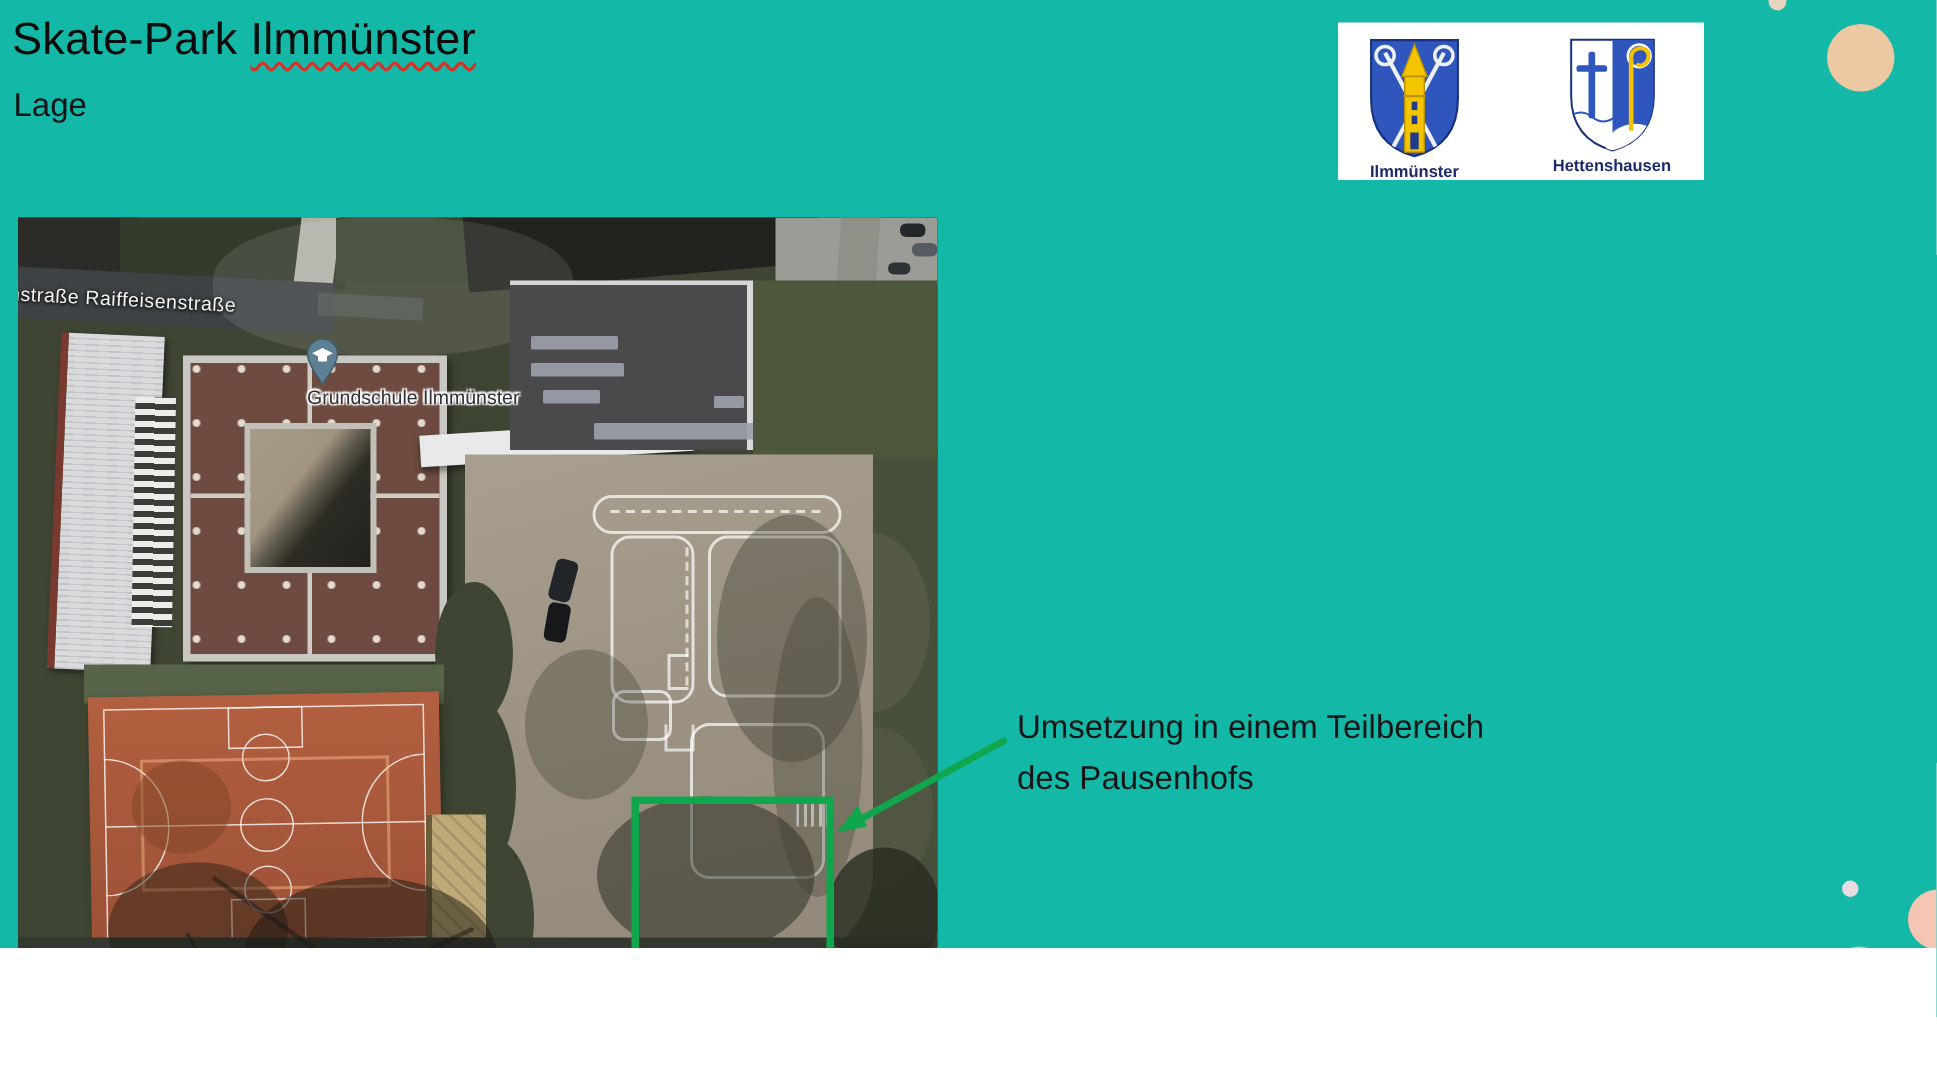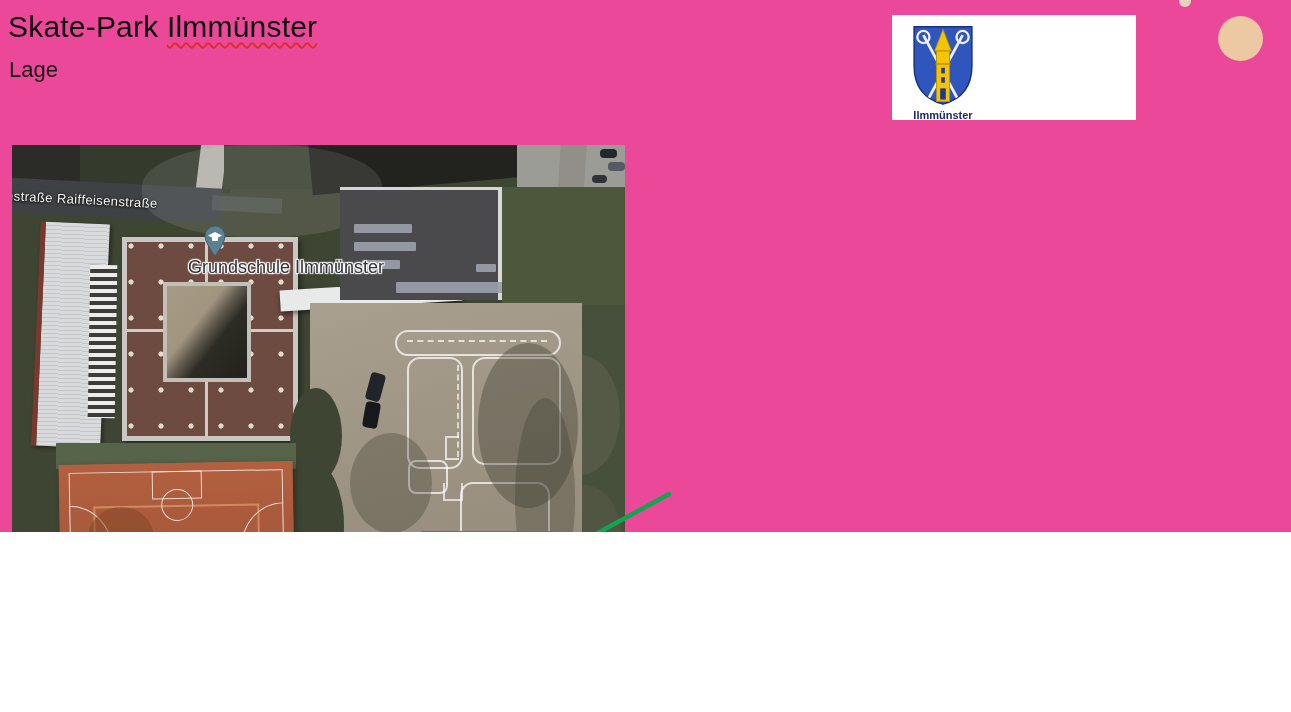--- a/index.html
+++ b/index.html
@@ -1,32 +1,32 @@
 <!DOCTYPE html>
 <html><head>
 <meta charset="utf-8">
 <style>
   html,body{margin:0;padding:0;}
   body{width:1291px;height:712px;overflow:hidden;font-family:"Liberation Sans",sans-serif;}
-  .slide{position:relative;width:1291px;height:532px;background:#ec4899;overflow:hidden;}
+  .slide{position:relative;width:1291px;height:632px;background:#14b8a6;overflow:hidden;}
   .abs{position:absolute;}
   .title{position:absolute;left:8px;top:10px;font-size:30px;color:#0c0c0c;letter-spacing:.2px;}
   .wavy{text-decoration-line:underline;text-decoration-style:wavy;text-decoration-color:#d93025;text-decoration-thickness:1.5px;text-underline-offset:5px;}
   .subtitle{position:absolute;left:9px;top:57px;font-size:22px;color:#141414;}
   .crest-panel{position:absolute;left:892px;top:15px;width:244px;height:105px;background:#ffffff;display:flex;justify-content:space-between;align-items:flex-start;padding:8px 22px 0 16px;box-sizing:border-box;}
   .crest{display:flex;flex-direction:column;align-items:center;}
   .crest-label{font-size:11px;font-weight:bold;color:#1b2a6b;margin-top:2px;}
   .map{position:absolute;left:12px;top:145px;width:613px;height:553px;background:#3f4533;overflow:hidden;}
   .loop{position:absolute;border:2px solid rgba(255,255,255,.72);border-radius:13px;}
   .blob{position:absolute;border-radius:50%;}
   .branch{position:absolute;background:rgba(22,24,17,.5);border-radius:2px;}
   .carrect{position:absolute;border-radius:4px;}
   .cw{position:absolute;border:1.5px solid rgba(255,255,255,.78);}
   .street-label{position:absolute;left:-6px;top:47px;transform:rotate(3deg);font-size:13px;font-weight:500;color:#f4f4f2;letter-spacing:.4px;text-shadow:0 1px 2px rgba(0,0,0,.85),0 0 3px rgba(0,0,0,.6);white-space:nowrap;}
-  .poi-label{position:absolute;left:176px;top:112px;width:175px;font-size:18px;font-weight:500;color:#2e3237;text-align:center;white-space:nowrap;
+  .poi-label{position:absolute;left:176px;top:112px;width:175px;font-size:13px;font-weight:500;color:#2e3237;text-align:center;white-space:nowrap;
     text-shadow:0 0 2px #fff,0 0 2px #fff,1px 1px 1px #fff,-1px -1px 1px #fff,1px -1px 1px #fff,-1px 1px 1px #fff;}
   .green-rect{position:absolute;left:409px;top:386px;width:135px;height:113px;border:5px solid #10a64d;box-sizing:border-box;z-index:30;}
   .note{position:absolute;font-size:22px;color:#161616;line-height:34px;}
   .deco{position:absolute;border-radius:50%;}
   .solar{position:absolute;background:#99a0a9;opacity:.92;border-radius:1px;}
 </style>
 </head>
 <body>
 
 <div class="slide">
@@ -51,20 +51,41 @@
           <polygon points="26,30 35,7 44,30" fill="#f5c400" stroke="#b8930a" stroke-width="1"></polygon>
           <rect x="28" y="30" width="14" height="54" fill="#f5c400" stroke="#b8930a" stroke-width="1"></rect>
           <line x1="27" y1="44" x2="43" y2="44" stroke="#b8930a" stroke-width="1.5"></line>
           <rect x="33" y="48" width="4" height="6" fill="#203a8c"></rect>
           <rect x="33" y="58" width="4" height="6" fill="#203a8c"></rect>
           <rect x="32" y="70" width="6" height="12" fill="#203a8c"></rect>
         </g>
       </svg>
       <div class="crest-label">Ilmmünster</div>
     </div>
+    <div class="crest">
+      <svg width="64" height="80" viewBox="0 0 70 90">
+        <defs>
+            <clipPath id="sh2">
+              <path d="M4,4 H66 V46 C66,70 53,82 35,87 C17,82 4,70 4,46 Z"></path>
+            </clipPath>
+          </defs>
+        <path d="M4,4 H66 V46 C66,70 53,82 35,87 C17,82 4,70 4,46 Z" fill="#ffffff" stroke="#18307e" stroke-width="1.5"></path>
+        <g clip-path="url(#sh2)">
+          <path d="M35,4 H66 V87 H35 Z" fill="#2e56bd"></path>
+          <rect x="17" y="13" width="5" height="50" rx="2" fill="#2e56bd"></rect>
+          <rect x="8" y="23" width="23" height="5" rx="2" fill="#2e56bd"></rect>
+          <path d="M2,62 Q11,55 20,62 T38,61" fill="none" stroke="#2e56bd" stroke-width="1.5"></path>
+          <ellipse cx="52" cy="85" rx="22" ry="18" fill="#ffffff"></ellipse>
+          <circle cx="55" cy="16" r="8.5" fill="none" stroke="#ffffff" stroke-width="2"></circle>
+          <line x1="49" y1="18" x2="49" y2="72" stroke="#f5c400" stroke-width="3.5"></line>
+          <path d="M49,18 C49,8 62,8 62,16 C62,22 56,25 53,22" fill="none" stroke="#f5c400" stroke-width="3"></path>
+        </g>
+      </svg>
+      <div class="crest-label">Hettenshausen</div>
+    </div>
   </div>
 
   <div class="map">
 
     <div class="abs" style="left:-4px;top:-4px;width:84px;height:56px;background:#2b2c28;transform:rotate(-2deg);"></div>
     <div class="abs" style="left:68px;top:0;width:150px;height:48px;background:#343a2c;"></div>
     <div class="abs" style="left:186px;top:-6px;width:26px;height:64px;background:#b3b1a9;transform:rotate(7deg);"></div>
     <div class="abs" style="left:212px;top:0;width:104px;height:44px;background:#3c4231;"></div>
     <div class="abs" style="left:298px;top:-14px;width:236px;height:54px;background:#22231f;transform:rotate(-5deg);"></div>
     <div class="abs" style="left:505px;top:0;width:108px;height:46px;background:#9c9c97;"></div>
@@ -160,20 +181,24 @@
     <div class="poi-label">Grundschule Ilmmünster</div>
 
     <div class="green-rect"></div>
   </div>
 
   <svg class="abs" style="left:540px;top:470px;pointer-events:none;z-index:40;" width="150" height="100" viewBox="0 0 150 100">
     <line x1="129" y1="24" x2="34" y2="76" stroke="#10a64d" stroke-width="4.5" stroke-linecap="round"></line>
     <polygon points="18,85 32,67 38,81" fill="#10a64d"></polygon>
   </svg>
 
+  <div class="note" style="left:678px;top:468px;">
+    <div>Umsetzung in einem Teilbereich</div>
+    <div>des Pausenhofs</div>
+  </div>
 
   <div class="deco" style="left:1218px;top:16px;width:45px;height:45px;background:#ecc9a2;"></div>
   <div class="deco" style="left:1179px;top:-5px;width:12px;height:12px;background:#e7d3be;"></div>
   <div class="deco" style="left:1228px;top:587px;width:11px;height:11px;background:#e8dce0;"></div>
   <div class="deco" style="left:1272px;top:593px;width:40px;height:40px;background:#f6c5b3;"></div>
   <div class="deco" style="left:1222px;top:631px;width:35px;height:35px;background:#cfcda1;"></div>
   <div class="deco" style="left:1033px;top:672px;width:13px;height:13px;background:#d9a7e8;"></div>
   <div class="deco" style="left:1087px;top:661px;width:16px;height:13px;background:#df6350;"></div>
   <div class="deco" style="left:1055px;top:684px;width:35px;height:35px;background:#edeacd;"></div>
   <div class="deco" style="left:1237px;top:668px;width:92px;height:92px;background:#d8a3e6;"></div>

